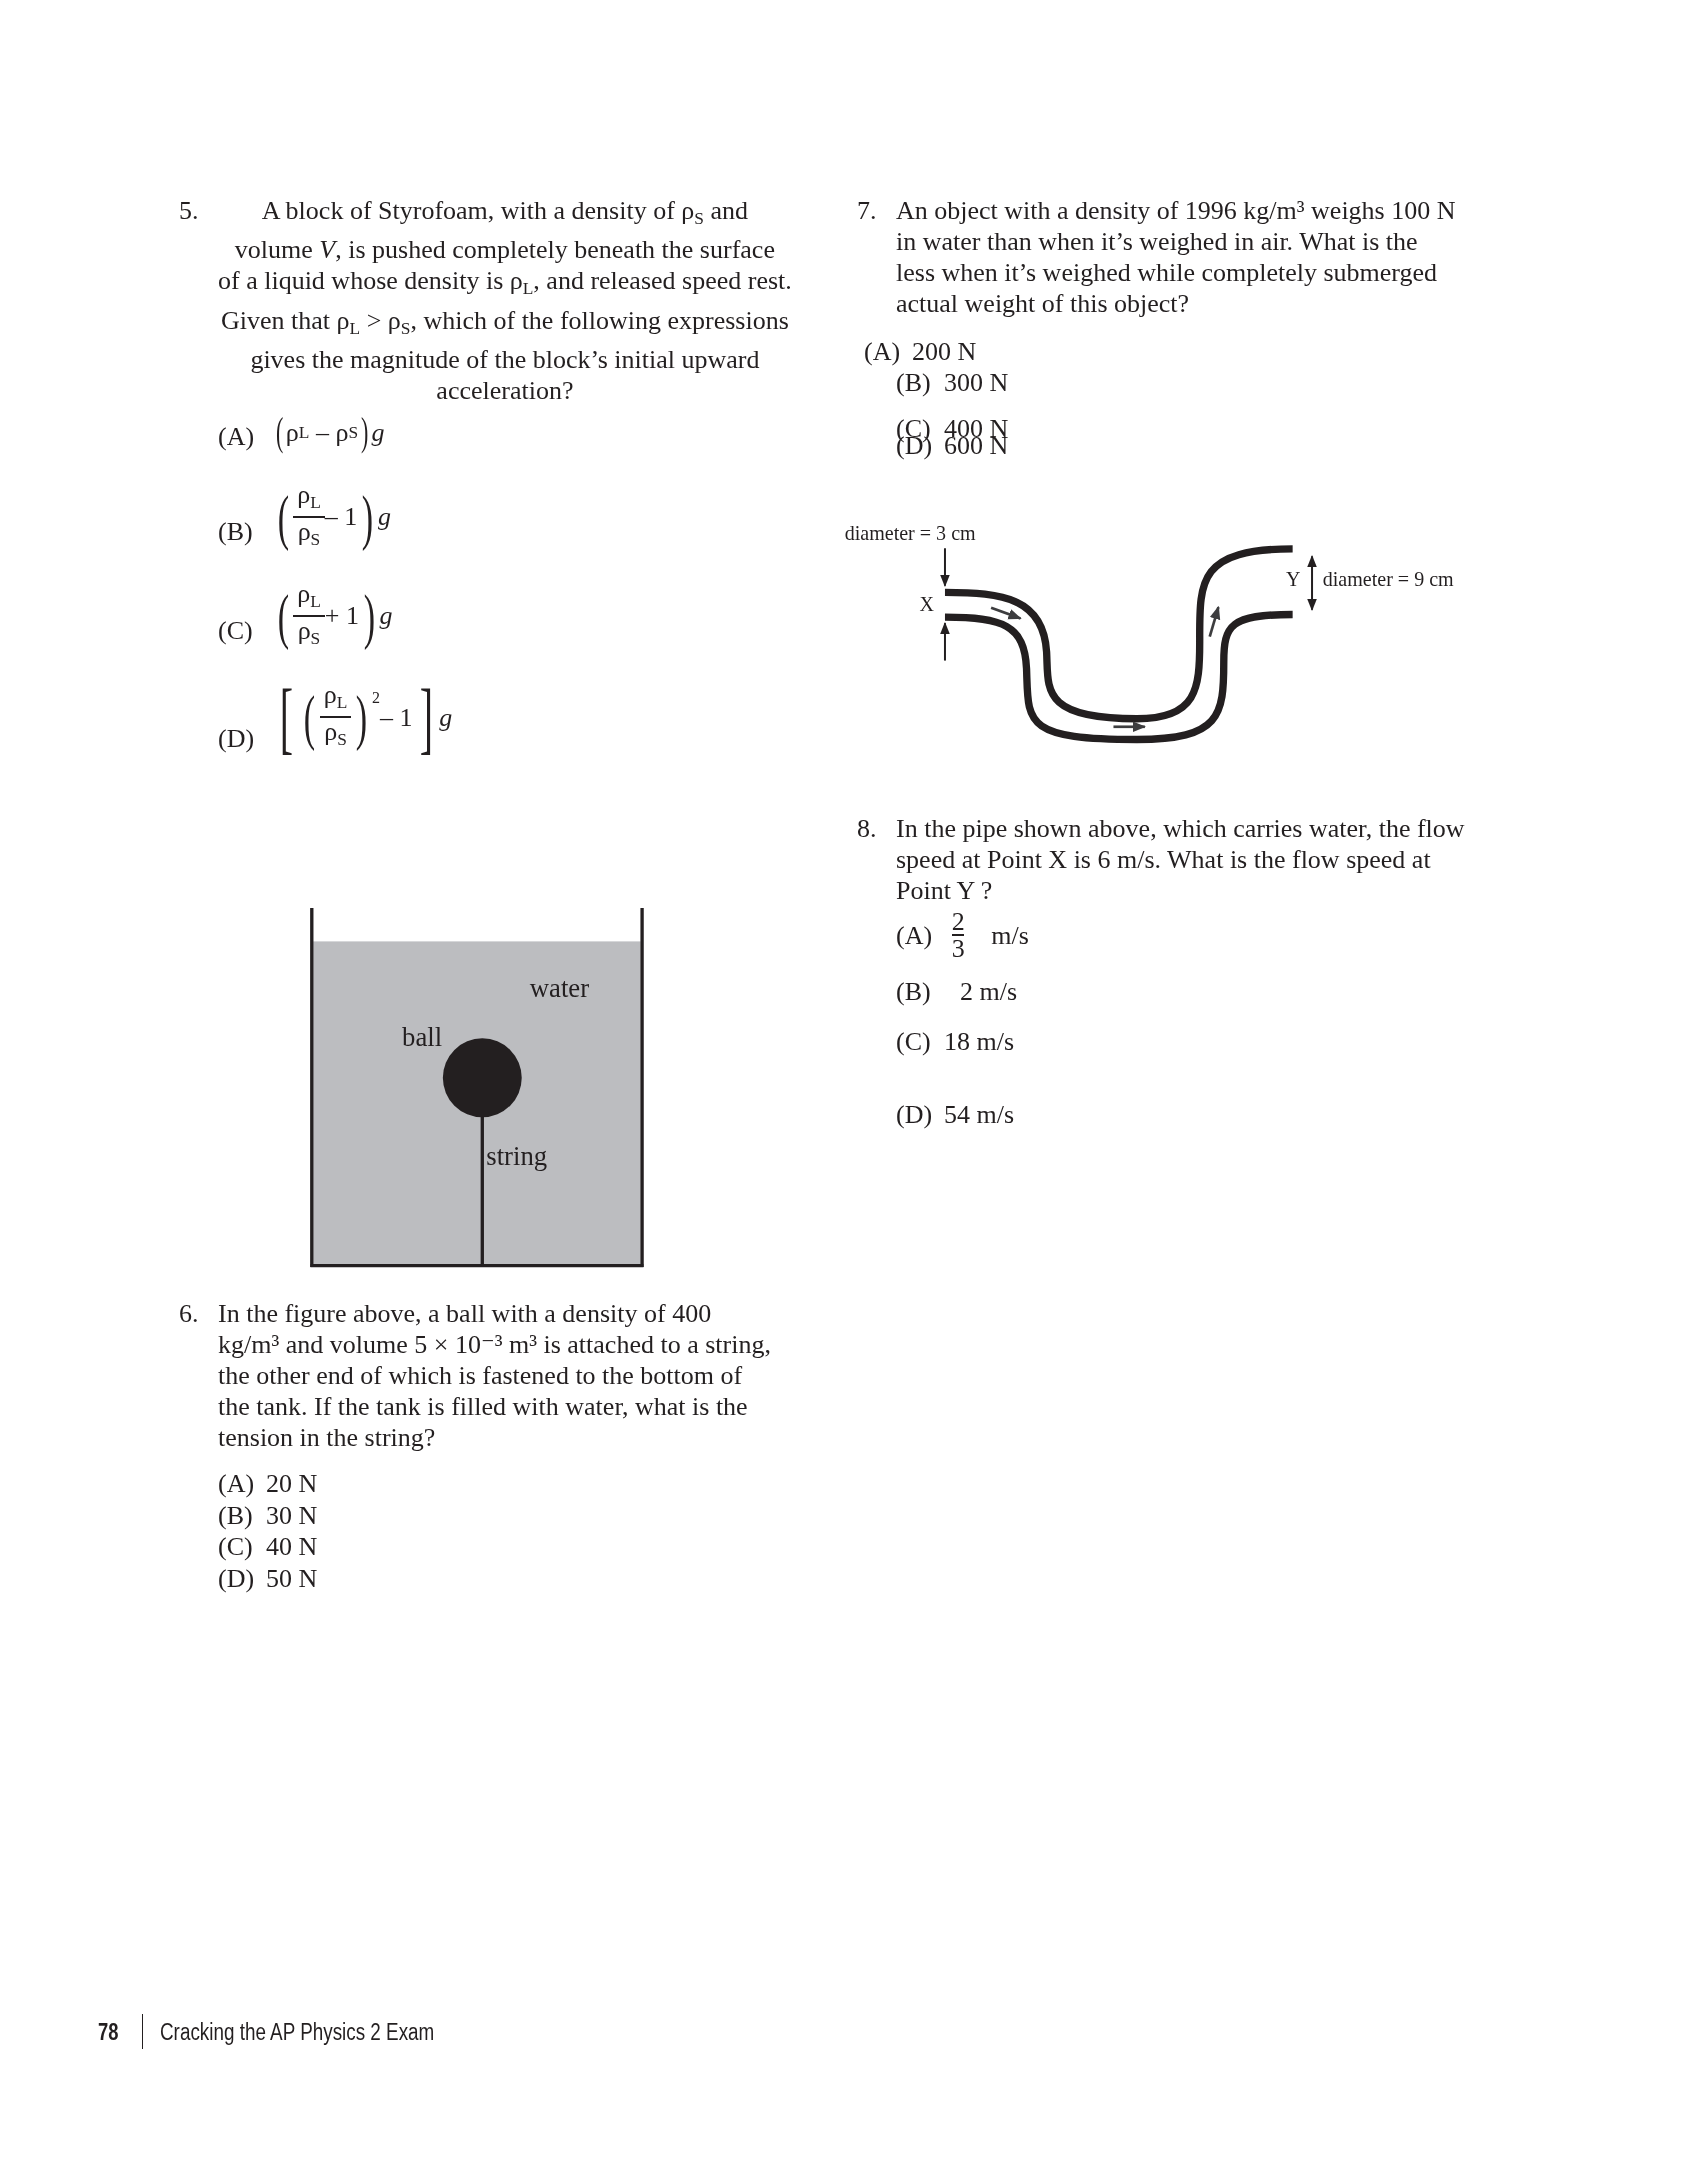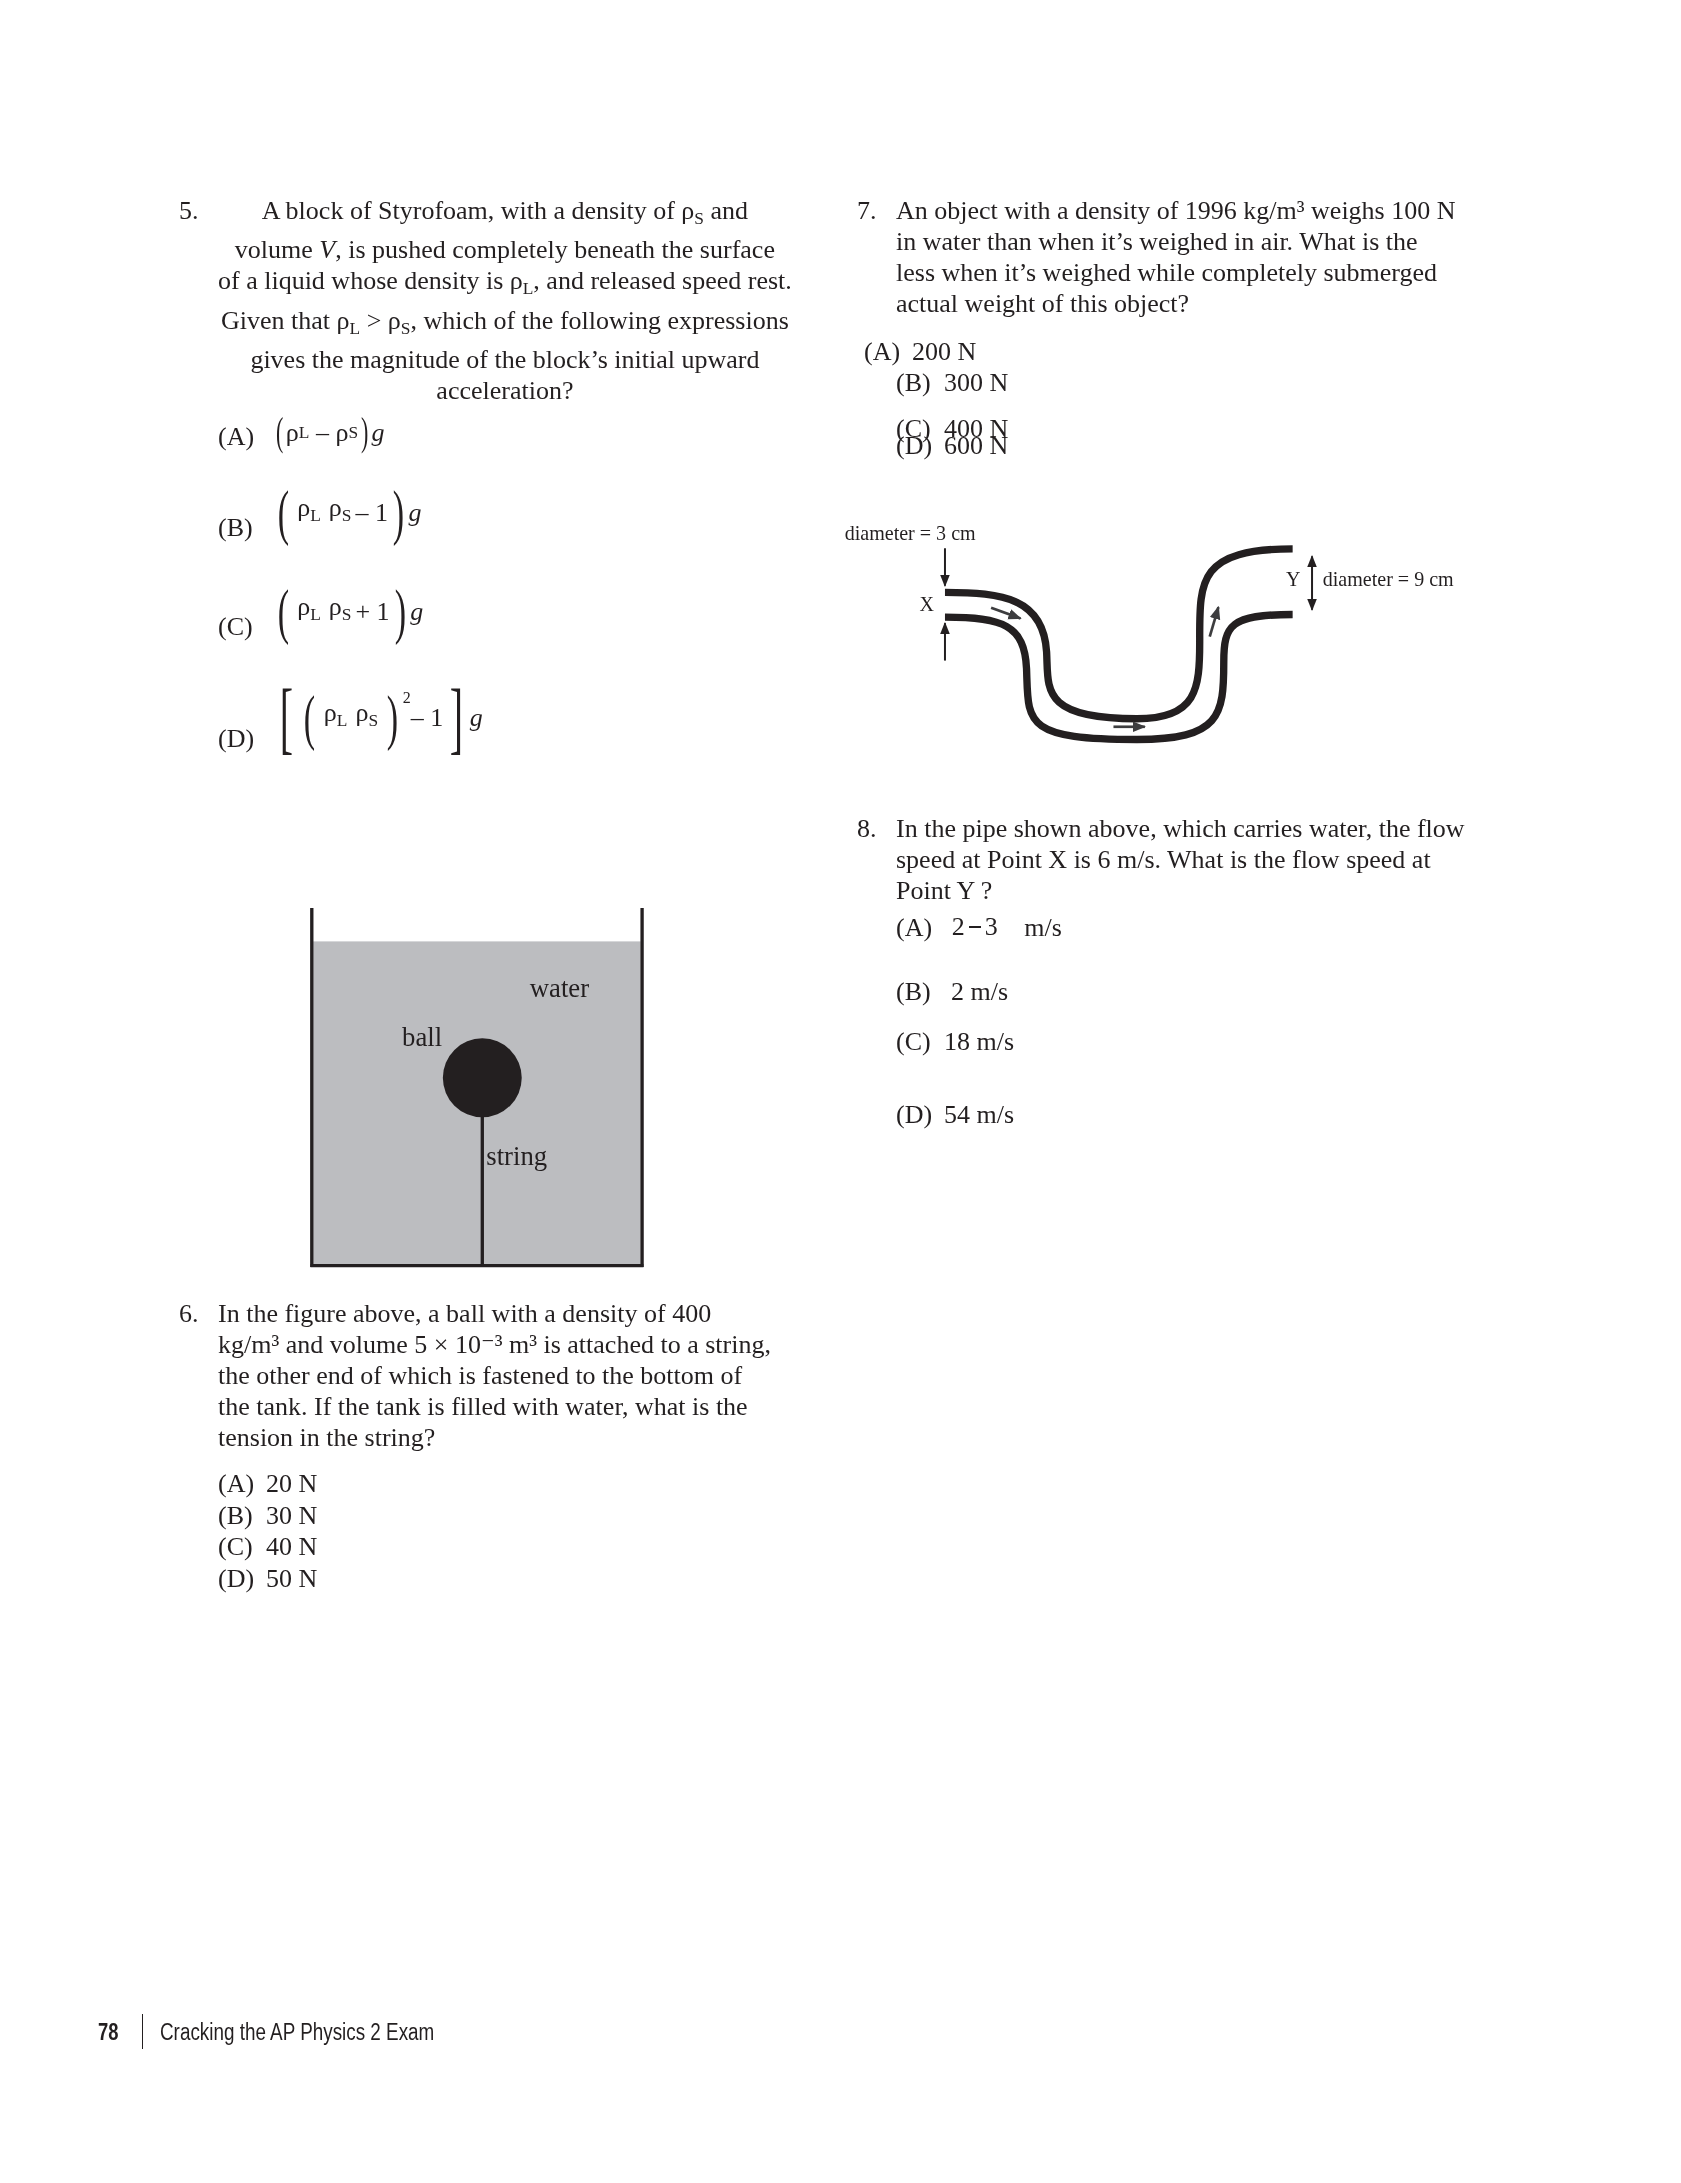--- a/index.html
+++ b/index.html
@@ -5,21 +5,21 @@
   html, body { margin: 0; padding: 0; background: #ffffff; }
   body { width: 1682px; height: 2183px; position: relative; overflow: hidden;
          font-family: "Liberation Serif", "DejaVu Serif", serif; color: #231f20; }
   .abs { position: absolute; }
   .q-num { position: absolute; font-size: 26px; line-height: 31px; }
   .q-body { position: absolute; font-size: 26px; line-height: 31px; white-space: nowrap; }
   .q-body .line { display: block; }
   .sub { font-size: 17.4px; vertical-align: -5.3px; }
   .choice { position: absolute; font-size: 26px; line-height: 31px; white-space: nowrap; }
   .choice .lbl { display: inline-block; width: 48px; }
-  .frac { display: inline-flex; flex-direction: row; align-items: center; vertical-align: middle; }
+  .frac { display: inline-flex; flex-direction: column; align-items: center; vertical-align: middle; }
   .frac .num, .frac .den { line-height: 27px; padding: 0 4px; }
   .frac .bar { width: 100%; height: 1.3px; background: #231f20; }
   .paren { display: inline-block; font-size: 62px; line-height: 62px; vertical-align: middle; transform: scaleX(0.55); font-weight: 300; }
   .brack { display: inline-block; font-size: 80px; line-height: 80px; vertical-align: middle; transform: scaleX(0.5); font-weight: 300; }
   .expr { display: inline-flex; align-items: center; }
   .g { font-style: italic; }
   .footer-num { position: absolute; font-family: "Liberation Sans", sans-serif; font-weight: bold; font-size: 23px; left: 98px; top: 2019px; transform: scaleX(0.8); transform-origin: left; }
   .footer-sep { position: absolute; left: 142px; top: 2014px; width: 1.3px; height: 35px; background: #231f20; }
   .footer-title { position: absolute; font-family: "Liberation Sans", sans-serif; font-size: 23px; left: 160px; top: 2019px; transform: scaleX(0.82); transform-origin: left; white-space: nowrap; }
   svg text { font-family: "Liberation Serif", "DejaVu Serif", serif; fill: #231f20; }
@@ -172,21 +172,21 @@
   </div>
   <div class="choice" style="left:896px; top:909px;">
     <span class="lbl" style="vertical-align:middle;">(A)</span>
     <span class="frac" style="margin-left:-2.7px;">
         <span class="num" style="line-height:25.4px;">2</span>
         <span class="bar" style="width:12px;"></span>
         <span class="den" style="line-height:25.4px;">3</span>
       </span>
     <span style="vertical-align:middle; margin-left:16px;">m/s</span>
   </div>
-  <div class="choice" style="left:896px; top:976px;"><span class="lbl">(B)</span><span style="margin-left:7px;">2 m/s</span></div>
+  <div class="choice" style="left:896px; top:976px;"><span class="lbl">(B)</span><span style="margin-left:16px;">2 m/s</span></div>
   <div class="choice" style="left:896px; top:1026px;"><span class="lbl">(C)</span><span>18 m/s</span></div>
   <div class="choice" style="left:896px; top:1099px;"><span class="lbl">(D)</span><span>54 m/s</span></div>
 </div>
 
 <div class="footer-num">78</div>
 <div class="footer-sep"></div>
 <div class="footer-title">Cracking the AP Physics 2 Exam</div>
 
 
 </body></html>

